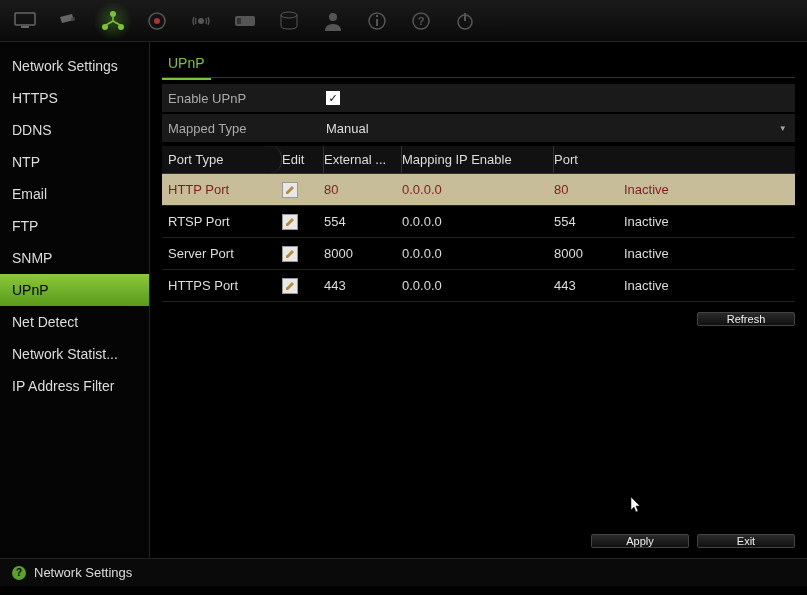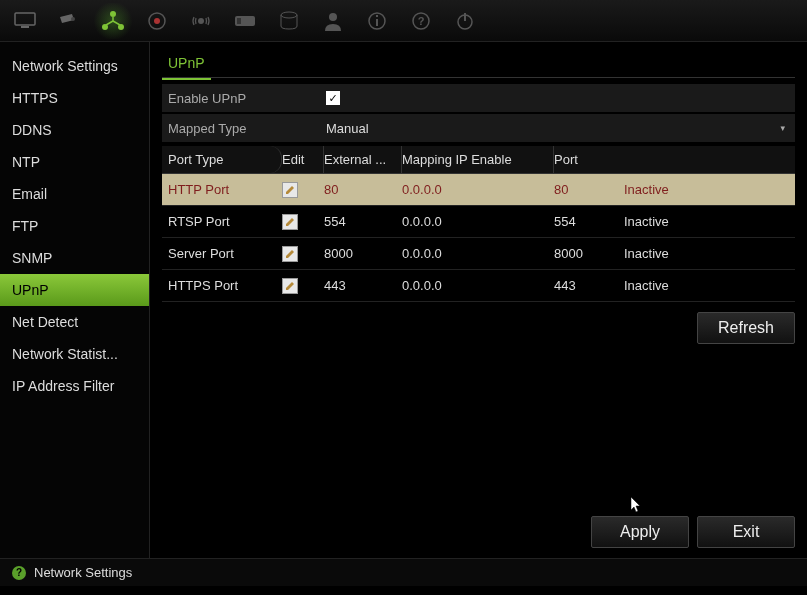--- a/index.html
+++ b/index.html
@@ -139,30 +139,30 @@
     justify-content:center;
     border: 1px solid #999;
   }
   .refresh-row {
     display: flex;
     justify-content: flex-end;
     margin-top: 10px;
   }
   .btn {
     min-width: 98px;
-    height: 32px;
+    height: 14px;
     background: linear-gradient(#2a2a2a, #111);
     border: 1px solid #444;
     color: #eee;
     display: inline-flex;
     align-items: center;
     justify-content: center;
     border-radius: 2px;
     cursor: pointer;
-    font-size: 16px;
+    font-size: 11px;
     margin-left: 8px;
   }
   .footer-btns {
     position: absolute;
     bottom: 10px;
     right: 12px;
     display: flex;
     align-items: flex-end;
   }
   .statusbar {

